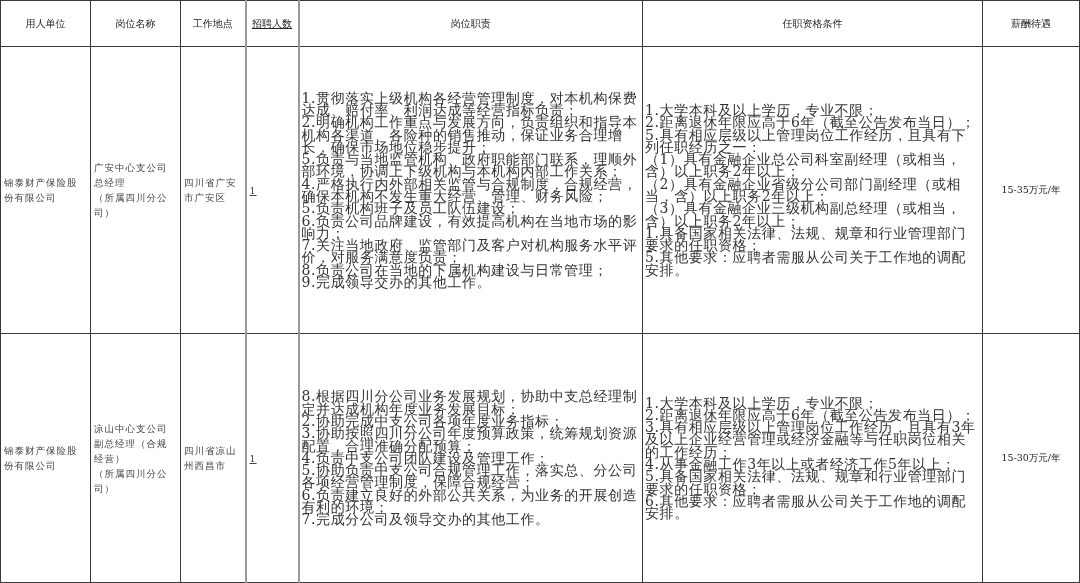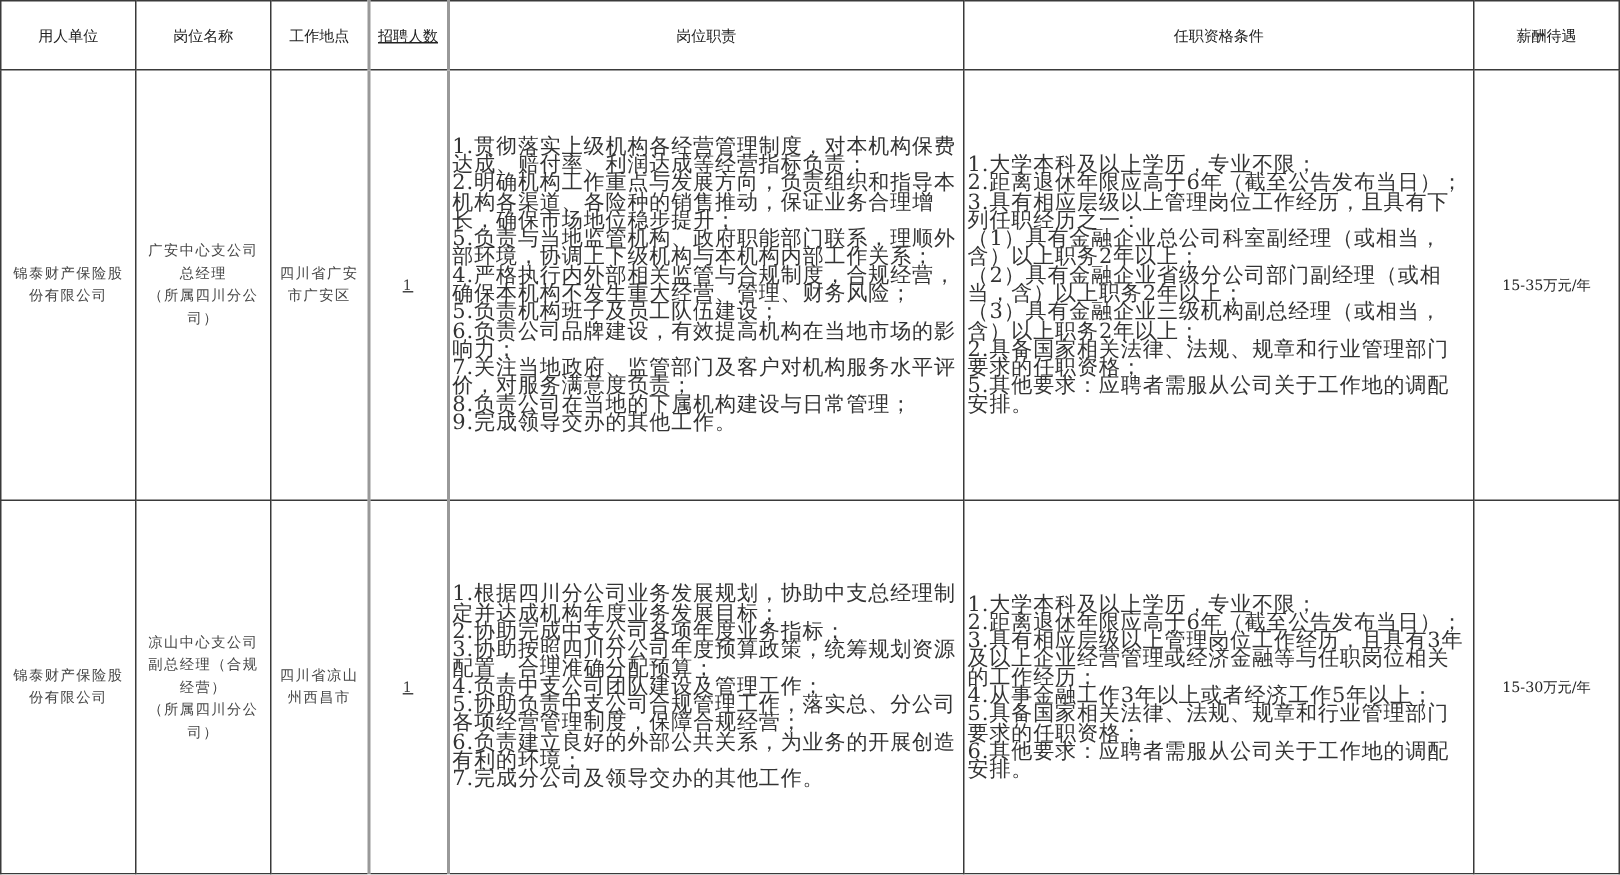--- a/index.html
+++ b/index.html
@@ -16,21 +16,21 @@
     padding: 0 3px;
     vertical-align: middle;
     font-weight: normal;
   }
   table.jobs th {
     font-family: "DejaVu Sans", "Liberation Sans", sans-serif;
     font-size: 10px;
     color: #222;
     height: 45px;
   }
-  table.jobs td.center { text-align: center; font-size: 9.5px; line-height: 15px; color: #444; letter-spacing: 1px; margin-top: 36px; }
+  table.jobs td.center { font-size: 9.5px; line-height: 15px; color: #444; letter-spacing: 1px; margin-top: 36px; }
   table.jobs td.list { text-align: left; font-size: 14px; line-height: 12.3px; color: #333; padding: 0 2px 0 2px; letter-spacing: 0.6px; }
   table.jobs td.salary { text-align: center; font-size: 9.5px; color: #222; }
   .gray-left { border-left: 2px solid #999 !important; }
   .gray-right { border-right: 2px solid #999 !important; text-decoration: underline; }
   .list div { margin: 0; }
   tr.row1 td { height: 286px; }
   tr.row2 td { height: 248px; }
 </style>
 </head>
 <body>
@@ -72,39 +72,39 @@
         <div>4.严格执行内外部相关监管与合规制度，合规经营，确保本机构不发生重大经营、管理、财务风险；</div>
         <div>5.负责机构班子及员工队伍建设；</div>
         <div>6.负责公司品牌建设，有效提高机构在当地市场的影响力；</div>
         <div>7.关注当地政府、监管部门及客户对机构服务水平评价，对服务满意度负责；</div>
         <div>8.负责公司在当地的下属机构建设与日常管理；</div>
         <div>9.完成领导交办的其他工作。</div>
       </td>
       <td class="list">
         <div>1.大学本科及以上学历，专业不限；</div>
         <div>2.距离退休年限应高于6年（截至公告发布当日）；</div>
-        <div>3.具有相应层级以上管理岗位工作经历，且具有下列任职经历之一：</div>
+        <div>5.具有相应层级以上管理岗位工作经历，且具有下列任职经历之一：</div>
         <div>（1）具有金融企业总公司科室副经理（或相当，含）以上职务2年以上；</div>
         <div>（2）具有金融企业省级分公司部门副经理（或相当，含）以上职务2年以上；</div>
         <div>（3）具有金融企业三级机构副总经理（或相当，含）以上职务2年以上；</div>
-        <div>2.具备国家相关法律、法规、规章和行业管理部门要求的任职资格；</div>
+        <div>1.具备国家相关法律、法规、规章和行业管理部门要求的任职资格；</div>
         <div>5.其他要求：应聘者需服从公司关于工作地的调配安排。</div>
       </td>
       <td class="salary">15-35万元/年</td>
     </tr>
     <tr class="row2">
       <td class="center">锦泰财产保险股份有限公司</td>
       <td class="center">
         <div>凉山中心支公司副总经理（合规经营）</div>
         <div>（所属四川分公司）</div>
       </td>
       <td class="center">四川省凉山州西昌市</td>
       <td class="center gray-left gray-right">1</td>
       <td class="list">
-        <div>1.根据四川分公司业务发展规划，协助中支总经理制定并达成机构年度业务发展目标；</div>
+        <div>8.根据四川分公司业务发展规划，协助中支总经理制定并达成机构年度业务发展目标；</div>
         <div>2.协助完成中支公司各项年度业务指标；</div>
         <div>3.协助按照四川分公司年度预算政策，统筹规划资源配置，合理准确分配预算；</div>
         <div>4.负责中支公司团队建设及管理工作；</div>
         <div>5.协助负责中支公司合规管理工作，落实总、分公司各项经营管理制度，保障合规经营；</div>
         <div>6.负责建立良好的外部公共关系，为业务的开展创造有利的环境；</div>
         <div>7.完成分公司及领导交办的其他工作。</div>
       </td>
       <td class="list">
         <div>1.大学本科及以上学历，专业不限；</div>
         <div>2.距离退休年限应高于6年（截至公告发布当日）；</div>

